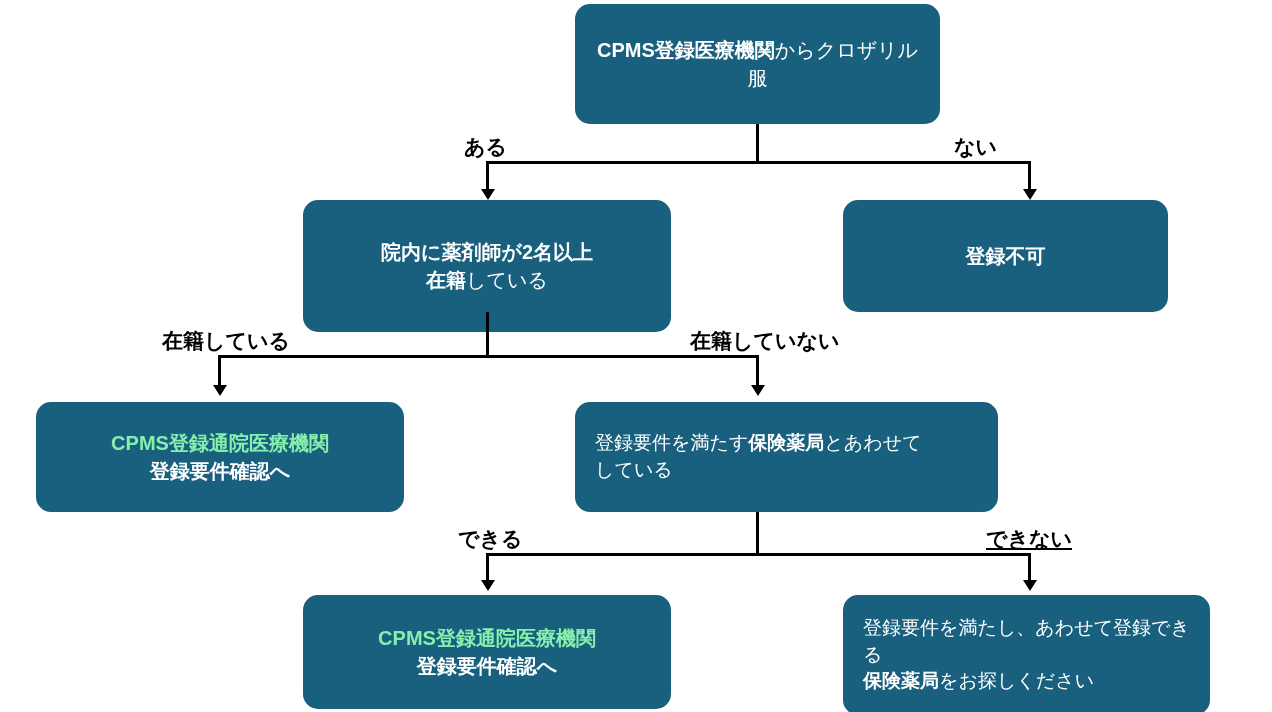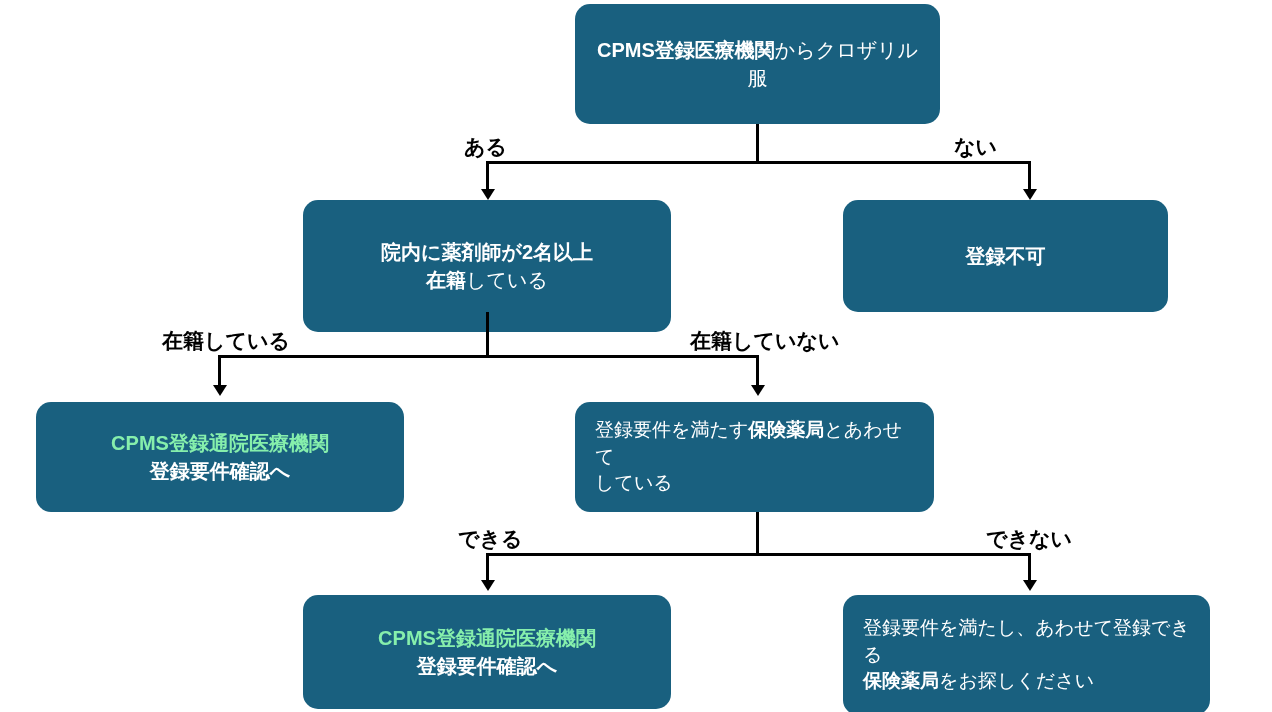--- a/index.html
+++ b/index.html
@@ -99,34 +99,34 @@
   <div class="arrow" style="left:750.5px; top:385px;"></div>
 
   <div class="edge-label" style="left:162px; top:327px;">在籍している</div>
   <div class="edge-label r" style="left:690px; top:327px;">在籍していない</div>
 
   <div class="node center f20" style="left:36px; top:402px; width:368px; height:110px;">
     <span class="line t-accent">CPMS登録通院医療機関</span>
     <span class="line t-bold">登録要件確認へ</span>
   </div>
 
-  <div class="node left f19" style="left:575px; top:402px; width:359px; height:110px;border-radius:15px;">
+  <div class="node left f19" style="left:575px; top:402px; width:423px; height:110px;border-radius:15px;">
     <span class="line"><span class="t-reg">登録要件を満たす</span><span class="t-bold">保険薬局</span><span class="t-reg">とあわせて</span></span>
     <span class="line t-reg">している</span>
   </div>
 
   <div class="vline" style="left:756px; top:512px; width:3px; height:41px;"></div>
   <div class="hline" style="left:486px; top:553px; width:545px; height:3px;"></div>
   <div class="vline" style="left:486px; top:553px; width:3px; height:29px;"></div>
   <div class="arrow" style="left:480.5px; top:580px;"></div>
   <div class="vline" style="left:1028px; top:553px; width:3px; height:29px;"></div>
   <div class="arrow" style="left:1022.5px; top:580px;"></div>
 
   <div class="edge-label" style="left:458px; top:525px;">できる</div>
-  <div class="edge-label r" style="left:986px; top:525px;">できない</div>
+  <div class="edge-label r" style="left:986px; top:525px;text-decoration:underline;">できない</div>
 
   <div class="node center f20" style="left:303px; top:595px; width:368px; height:114px;">
     <span class="line t-accent">CPMS登録通院医療機関</span>
     <span class="line t-bold">登録要件確認へ</span>
   </div>
 
   <div class="node left f19" style="left:843px; top:595px; width:367px; height:120px;">
     <span class="line t-reg">登録要件を満たし、あわせて登録できる</span>
     <span class="line"><span class="t-bold">保険薬局</span><span class="t-reg">をお探しください</span></span>
   </div>

